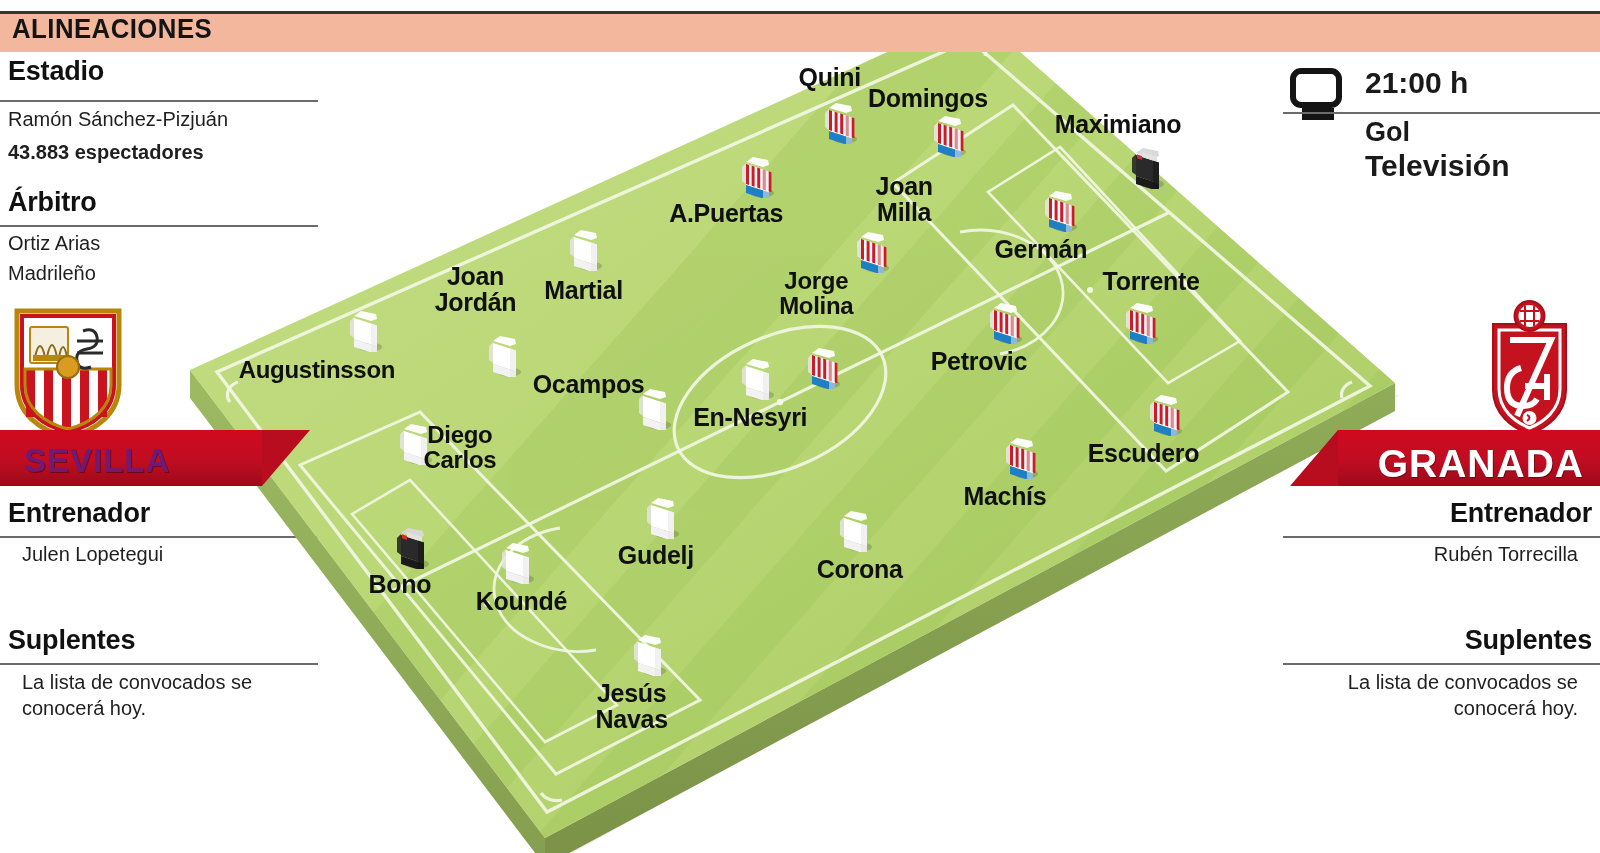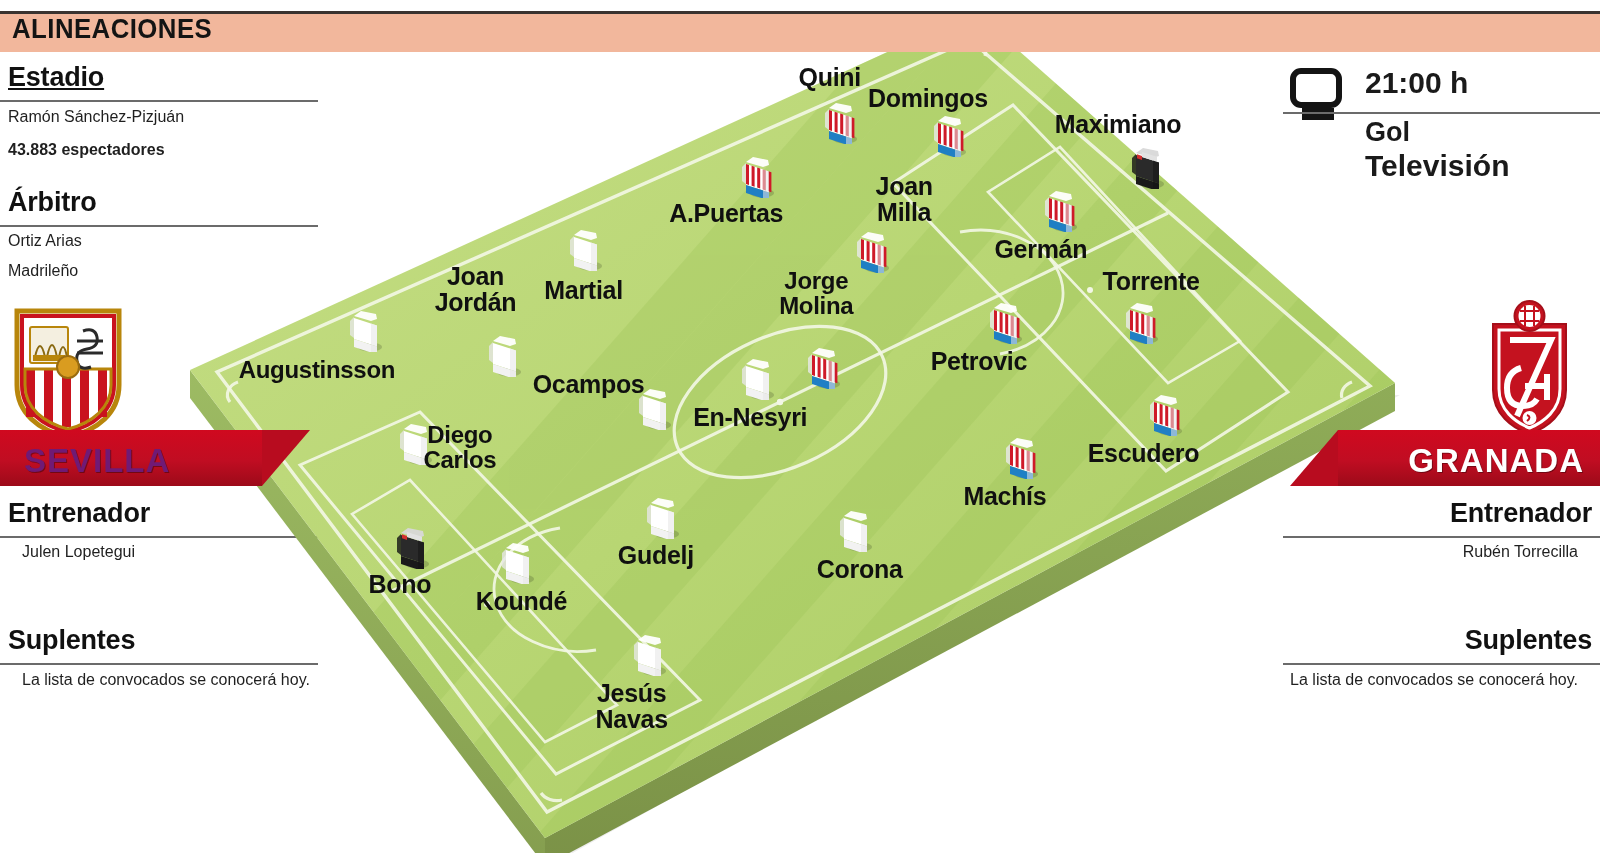--- a/index.html
+++ b/index.html
@@ -18,24 +18,24 @@
     position:absolute;left:12px;top:13px;
     font-size:28px;font-weight:bold;letter-spacing:.5px;
     color:#141414;z-index:7;
     transform:scaleX(.92);transform-origin:left center;
   }
   
   .rule{position:absolute;height:2px;background:#6b6b6b;}
 
   
   .lbl-bold{font-weight:bold;font-size:27px;color:#111;letter-spacing:-.2px;}
-  .lbl-reg{font-size:16px;color:#1f1f1f;}
+  .lbl-reg{font-size:20px;color:#1f1f1f;}
   .lbl-reg.b{font-weight:bold;}
 
-  #estadio-label{position:absolute;left:8px;top:62px;text-decoration:underline;}
+  #estadio-label{position:absolute;left:8px;top:56px;}
   #rule-1{left:0;top:100px;width:318px;}
   #stadium-name{position:absolute;left:8px;top:108px;}
   #stadium-cap{position:absolute;left:8px;top:141px;font-weight:bold;}
   #arbitro-label{position:absolute;left:8px;top:187px;}
   #rule-2{left:0;top:225px;width:318px;}
   #ref-name{position:absolute;left:8px;top:232px;}
   #ref-origin{position:absolute;left:8px;top:262px;}
 
   
   #sevilla-crest{position:absolute;left:13px;top:307px;width:110px;height:133px;}
@@ -83,21 +83,21 @@
     background:linear-gradient(180deg,#d0091f 0%,#c00d22 55%,#9c0a19 100%);
     z-index:6;
   }
   #granada-bar-tail{
     position:absolute;left:1290px;top:430px;width:0;height:0;
     border-bottom:56px solid #b80c1f;border-left:48px solid transparent;
     z-index:4;
   }
   #granada-name{
     position:absolute;right:16px;top:442px;z-index:8;
-    font-size:33px;font-weight:bold;color:#fff;letter-spacing:1px;
+    font-size:39px;font-weight:bold;color:#fff;letter-spacing:1px;
     text-shadow:1px 1px 0 rgba(0,0,0,.35);
   }
   #entrenador-label-r{position:absolute;right:8px;top:498px;}
   #rule-r2{left:1283px;top:536px;width:317px;}
   #coach-r{position:absolute;right:22px;top:543px;}
   #suplentes-label-r{position:absolute;right:8px;top:625px;}
   #rule-r3{left:1283px;top:663px;width:317px;}
   #subs-r{position:absolute;right:22px;top:670px;line-height:1.28;text-align:right;}
 
   

